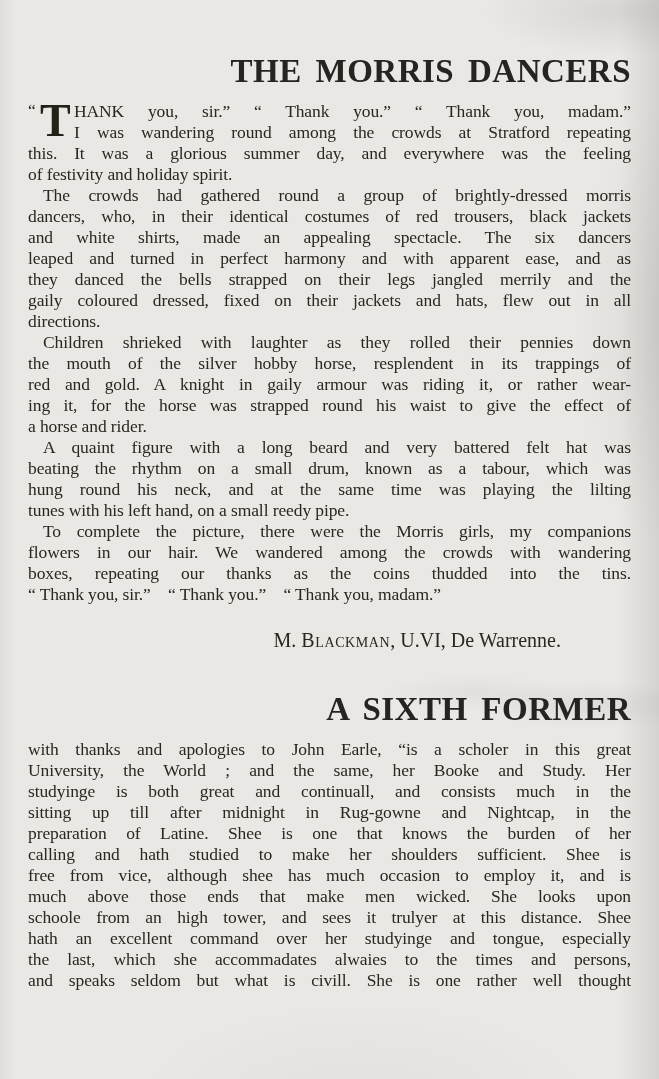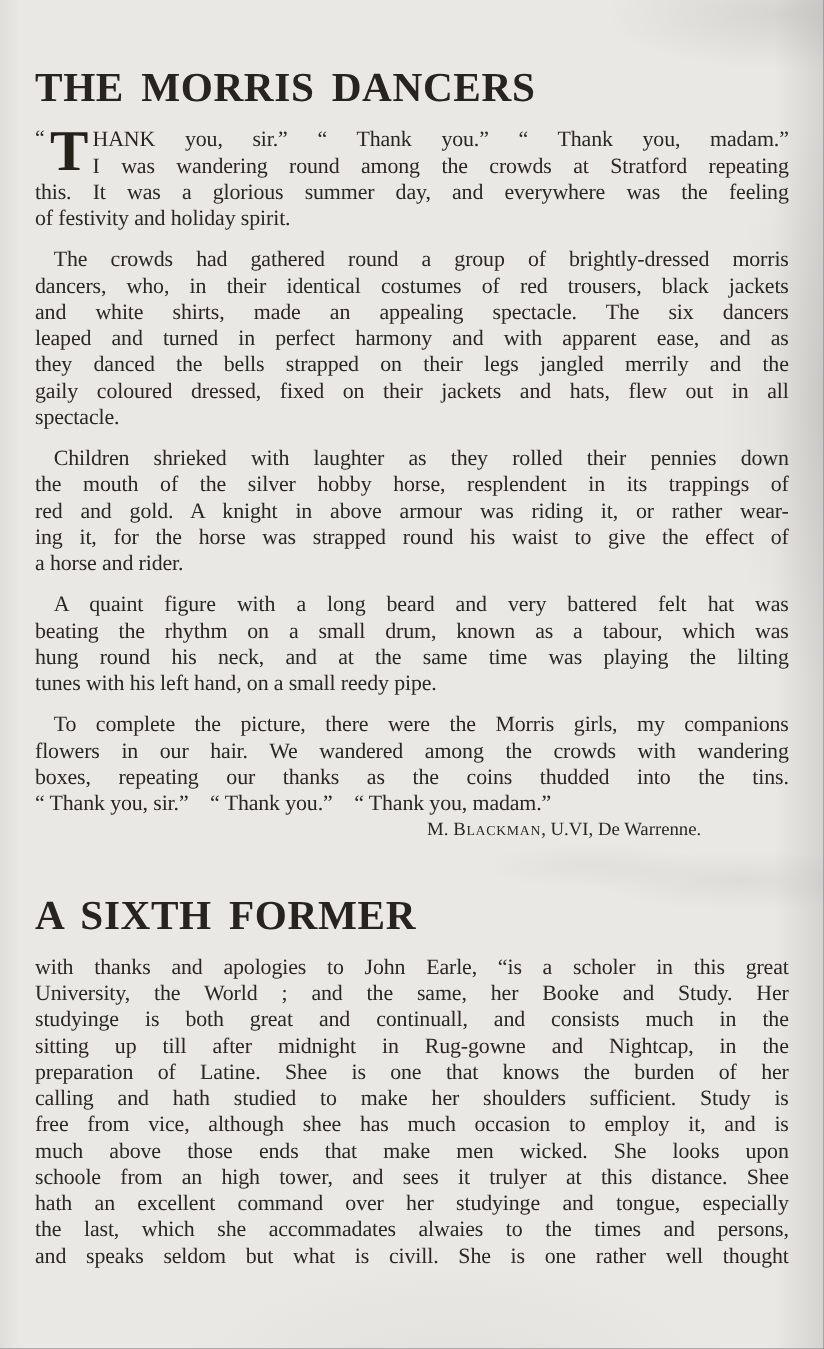--- a/index.html
+++ b/index.html
@@ -21,41 +21,41 @@
       #eae8e5;
   }
   .content {
     position: absolute;
     left: 28px;
     top: 0;
     width: 603px;
   }
   h1 {
     margin: 0;
-    text-align: left;
+    text-align: right;
     font-size: 33px;
     line-height: 36px;
     font-weight: 700;
     letter-spacing: 0.5px;
     word-spacing: 5px;
     color: #262320;
   }
   h1.t1 { margin-top: 53px; }
   h1.t2 { margin-top: 40px; }
   .para {
     margin: 0;
     font-size: 17.5px;
     line-height: 21px;
     letter-spacing: -0.1px;
   }
   .para .line { text-align: justify; text-align-last: justify; }
   .para .line-end { text-align-last: left; }
   .para.indent .line-first { text-indent: 15px; }
   .p1 { margin-top: 12px; }
-  .pgap { margin-top: 12px; }
+  .pgap { margin-top: 0; }
   .dropcap-wrap {
     float: left;
     position: relative;
     width: 46px;
     height: 41px;
   }
   .oq {
     position: absolute;
     top: -1px;
     left: 0;
@@ -64,22 +64,22 @@
   .dc {
     position: absolute;
     top: -4px;
     left: 12px;
     font-size: 46px;
     line-height: 48px;
     font-weight: 700;
     color: #242118;
   }
   .attribution {
-    margin-top: 0;
-    font-size: 15px;
+    margin-top: 24px;
+    font-size: 20px;
     line-height: 22px;
     text-align: right;
     padding-right: 70px;
   }
   .attribution .sc { font-variant: small-caps; letter-spacing: 0.6px; }
   .pagenum {
     position: absolute;
     left: 28px;
     top: 1031px;
     font-size: 18px;
@@ -108,27 +108,27 @@
         <div class="line line-end">of festivity and holiday spirit.</div>
       </div>
 
     <div class="para pgap indent">
         <div class="line line-first">The crowds had gathered round a group of brightly-dressed morris</div>
         <div class="line">dancers, who, in their identical costumes of red trousers, black jackets</div>
         <div class="line">and white shirts, made an appealing spectacle.  The six dancers</div>
         <div class="line">leaped and turned in perfect harmony and with apparent ease, and as</div>
         <div class="line">they danced the bells strapped on their legs jangled merrily and the</div>
         <div class="line">gaily coloured dressed, fixed on their jackets and hats, flew out in all</div>
-        <div class="line line-end">spectacle.</div>
+        <div class="line line-end">directions.</div>
       </div>
 
     <div class="para pgap indent">
         <div class="line line-first">Children shrieked with laughter as they rolled their pennies down</div>
         <div class="line">the mouth of the silver hobby horse, resplendent in its trappings of</div>
-        <div class="line">red and gold.  A knight in above armour was riding it, or rather wear-</div>
+        <div class="line">red and gold.  A knight in gaily armour was riding it, or rather wear-</div>
         <div class="line">ing it, for the horse was strapped round his waist to give the effect of</div>
         <div class="line line-end">a horse and rider.</div>
       </div>
 
     <div class="para pgap indent">
         <div class="line line-first">A quaint figure with a long beard and very battered felt hat was</div>
         <div class="line">beating the rhythm on a small drum, known as a tabour, which was</div>
         <div class="line">hung round his neck, and at the same time was playing the lilting</div>
         <div class="line line-end">tunes with his left hand, on a small reedy pipe.</div>
       </div>
@@ -145,21 +145,21 @@
     </div>
 
     <h1 class="t2">A SIXTH FORMER</h1>
 
     <div class="para p1">
         <div class="line line-first">with thanks and apologies to John Earle, “is a scholer in this great</div>
         <div class="line">University, the World ;  and the same, her Booke and Study.  Her</div>
         <div class="line">studyinge is both great and continuall, and consists much in the</div>
         <div class="line">sitting up till after midnight in Rug-gowne and Nightcap, in the</div>
         <div class="line">preparation of Latine.  Shee is one that knows the burden of her</div>
-        <div class="line">calling and hath studied to make her shoulders sufficient.  Study is</div>
+        <div class="line">calling and hath studied to make her shoulders sufficient.  Shee is</div>
         <div class="line">free from vice, although shee has much occasion to employ it, and is</div>
         <div class="line">much above those ends that make men wicked.  She looks upon</div>
         <div class="line">schoole from an high tower, and sees it trulyer at this distance.  Shee</div>
         <div class="line">hath an excellent command over her studyinge and tongue, especially</div>
         <div class="line">the last, which she accommadates alwaies to the times and persons,</div>
         <div class="line">and speaks seldom but what is civill.  She is one rather well thought</div>
       </div>
 
   </div>
 

